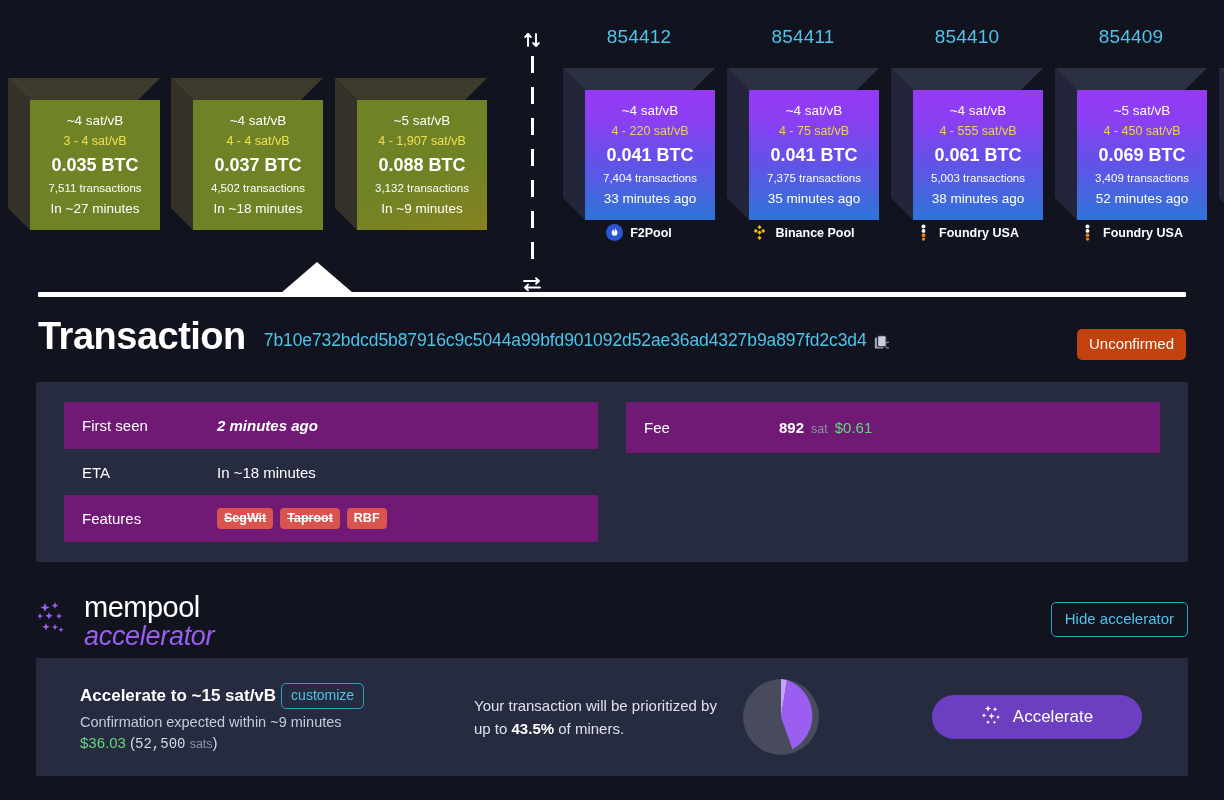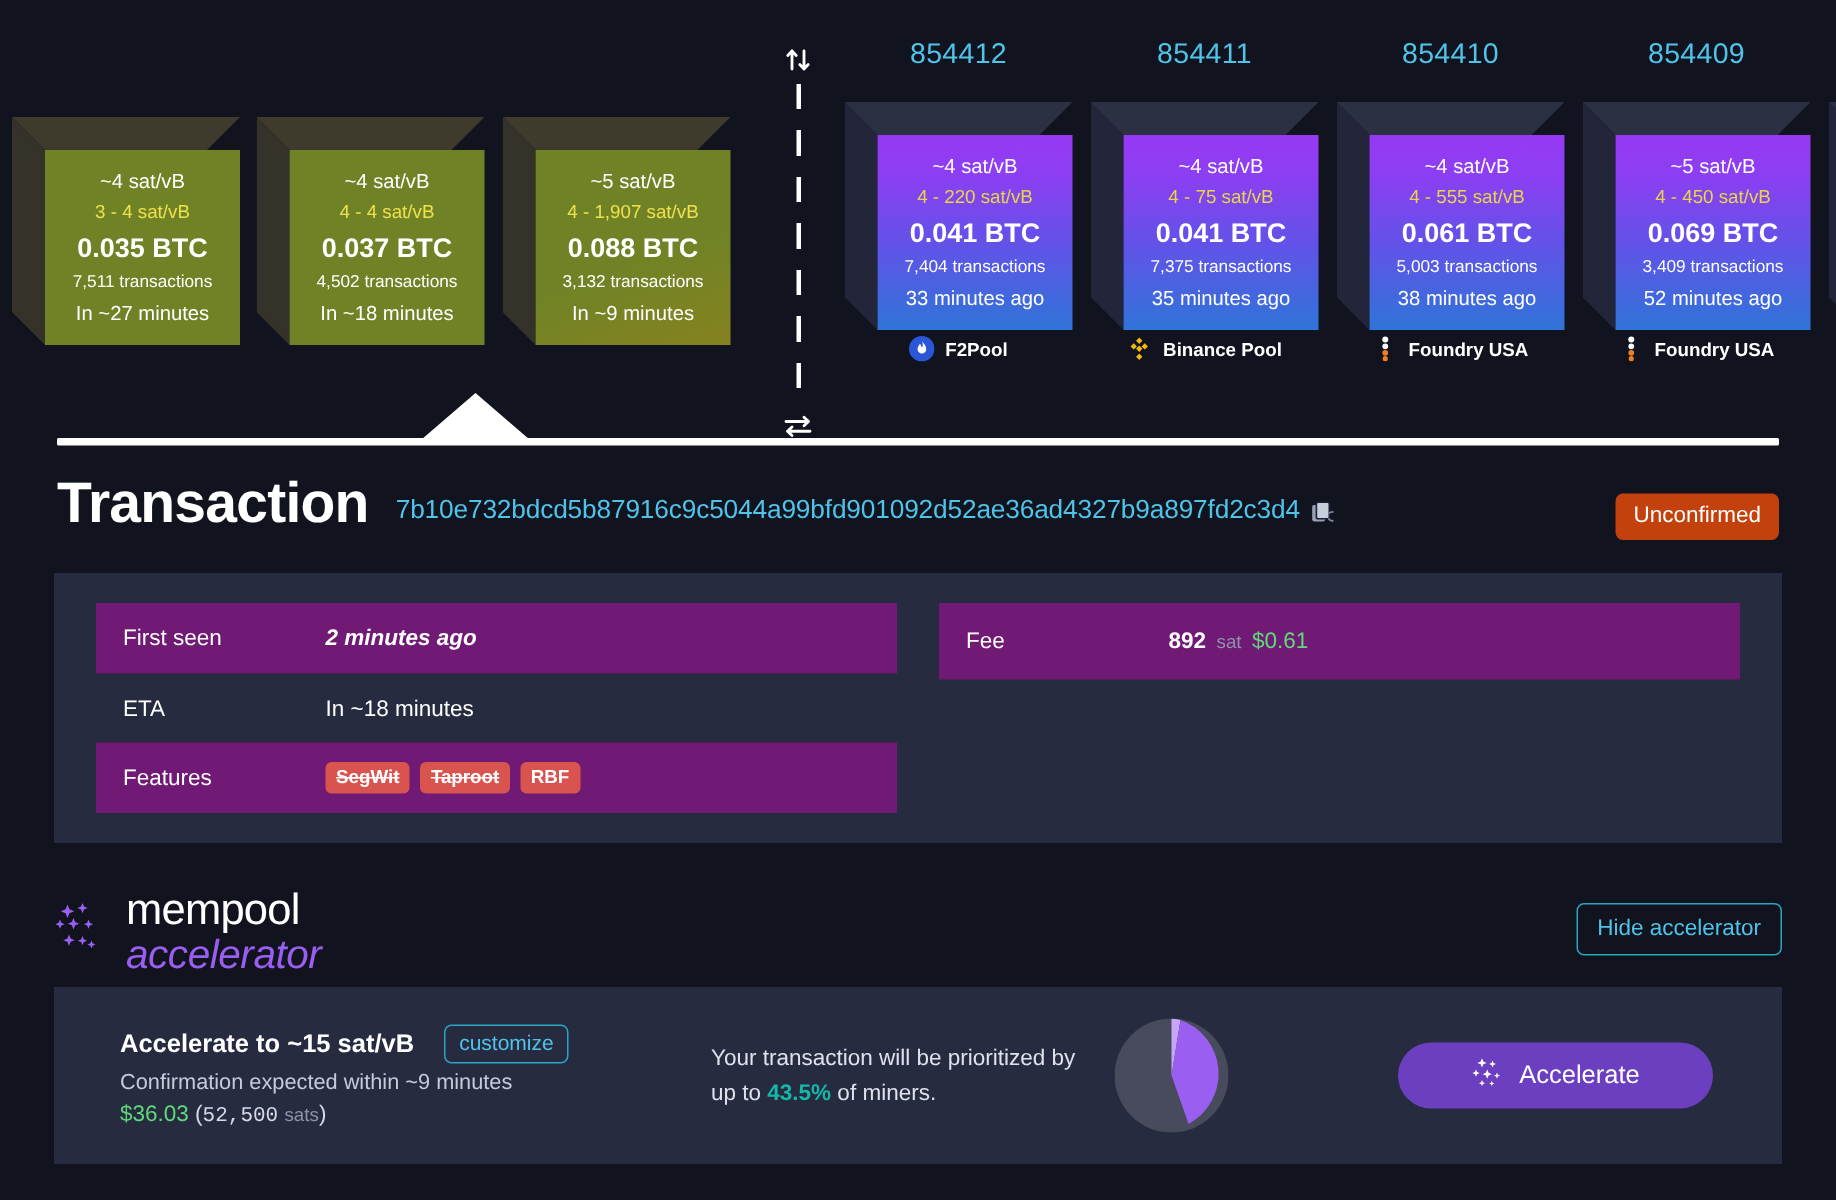--- a/index.html
+++ b/index.html
@@ -159,38 +159,38 @@
     padding: 8px 13px 9px; font-size: 15px; line-height: 16px;
     cursor: pointer; font-family: "Liberation Sans", sans-serif;
   }
 
   #accel-panel {
     position: absolute; left: 36px; top: 658px; width: 1152px; height: 118px;
     background: #262b40;
     display: flex; align-items: center;
   }
   #accel-left { width: 430px; padding-left: 44px; }
-  #accel-rate-row { display: flex; align-items: center; gap: 20px; }
+  #accel-rate-row { display: flex; align-items: center; gap: 5px; }
   #accel-rate { font-size: 17px; font-weight: bold; color: #ffffff; }
   #customize-btn {
     background: transparent; color: #4fc3e8;
     border: 1px solid #2aa5c4; border-radius: 5px;
     padding: 4px 9px 5px; font-size: 14px; line-height: 15px;
     cursor: pointer; font-family: "Liberation Sans", sans-serif;
   }
   #accel-eta { margin-top: 5px; font-size: 14.5px; color: #c6cadb; }
   #accel-price-row { margin-top: 4px; font-size: 15px; }
   #accel-price { color: #5fd97a; }
   #accel-sats-wrap { color: #d7dae6; }
   #accel-sats { font-family: "Liberation Mono", monospace; font-size: 14px; }
   .sats-unit { color: #8d93a8; font-size: 12.5px; }
 
   #accel-mid { flex: 1; display: flex; align-items: center; gap: 26px; padding-left: 8px; }
   #accel-miner-text { font-size: 15px; line-height: 23px; color: #dfe2ec; max-width: 270px; }
-  #accel-miner-text b { color: #14b8a6; }
+  #accel-miner-text b { color: #ffffff; }
   #miner-pie { width: 76px; height: 76px; flex: 0 0 76px; }
 
   #accelerate-btn {
     width: 210px; height: 44px; margin-right: 46px;
     background: #6c3fc0; color: #fff; border: none; border-radius: 22px;
     display: flex; align-items: center; justify-content: center; gap: 10px;
     font-size: 17px; cursor: pointer; font-family: "Liberation Sans", sans-serif;
   }
 </style>
 </head>

